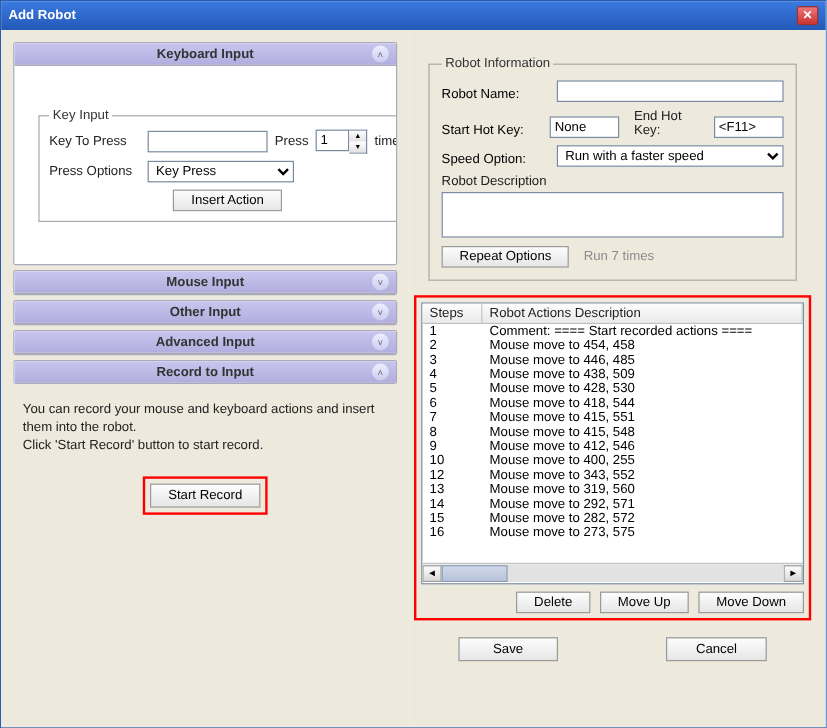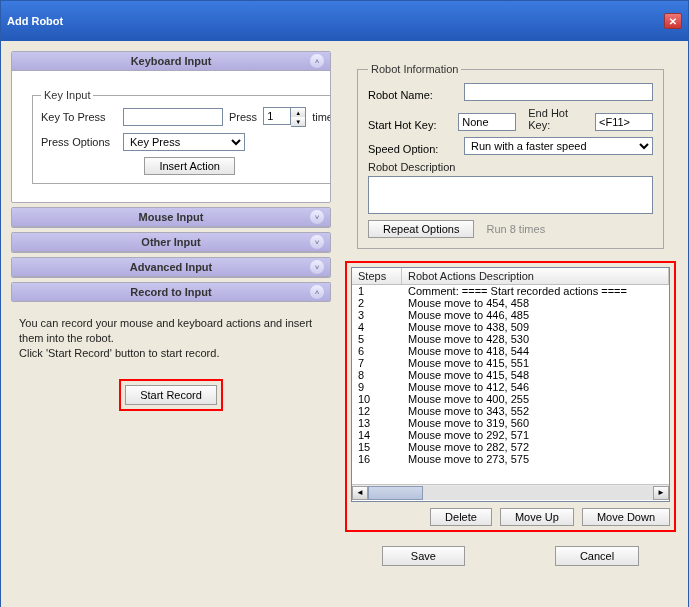--- a/index.html
+++ b/index.html
@@ -1,28 +1,28 @@
 <!DOCTYPE html>
 <html><head>
 <meta charset="utf-8">
 <style>
 * { box-sizing: border-box; font-family: Tahoma, Arial, sans-serif; font-size: 11px; }
 body { margin: 0; background: #fff; }
 .window { width: 689px; height: 607px; background: #fff; border: 1px solid #2b5cab; position: relative; }
-.titlebar { height: 40px; background: linear-gradient(#3b7ae0,#2359b8); color: #fff; display: flex; align-items: center; padding: 0 6px; font-weight: bold; }
+.titlebar { height: 24px; background: linear-gradient(#3b7ae0,#2359b8); color: #fff; display: flex; align-items: center; padding: 0 6px; font-weight: bold; }
 .titlebar-spacer { flex: 1; }
 .close-btn { width: 18px; height: 16px; background: linear-gradient(#e77,#c33); color:#fff; display:flex; align-items:center; justify-content:center; border:1px solid #933; border-radius:2px; cursor:pointer; font-size:10px; font-weight:bold; }
 .content { display: flex; height: calc(100% - 24px); gap: 0; }
 .left-col { width: 340px; padding: 10px 10px 10px 10px; background: #ede9dc; }
 .right-col { flex: 1; padding: 10px 12px 10px 4px; background: #ede9dc; position: relative; }
 .acc-panel { background: #fff; border: 1px solid #aab; border-radius: 2px; margin-bottom: 4px; overflow: hidden; }
 .acc-header { background: linear-gradient(#c8c6ee,#b2adde); padding: 3px 8px; display:flex; align-items:center; justify-content:center; position:relative; border-bottom: 1px solid #aab; cursor:pointer; }
 .acc-title { font-weight: bold; color: #333; text-align: center; }
 .acc-chevron { position:absolute; right:6px; width:14px; height:14px; border-radius:50%; background: linear-gradient(#eef,#cce); display:flex; align-items:center; justify-content:center; color:#668; font-size:8px; }
-.acc-body { padding: 6px 8px; }
+.acc-body { padding: 23px 8px; }
 fieldset { border: 1px solid #a9a9a9; padding: 6px 8px 8px; margin: 12px; }
 legend { padding: 0 3px; color: #333; }
 .row { display: flex; align-items: center; margin-bottom: 6px; gap: 6px; }
 .lbl { color: #222; }
 input[type=text] { border: 1px solid #7a8aa0; padding: 1px 3px; height: 18px; background:#fff; }
 select { border: 1px solid #7a8aa0; background:#fff; height: 18px; padding: 0 2px; }
 .btn { background: linear-gradient(#fdfdfd,#e6e6e6); border: 1px solid #9a9a9a; padding: 2px 14px; cursor:pointer; }
 .record-text { padding: 10px 8px; color:#222; line-height: 1.35; }
 .start-record-wrap { display:flex; justify-content:center; margin: 8px 0 16px; }
 .red-box-sr { border: 2px solid #f00; padding: 4px; display:inline-block;text-decoration:underline; }
@@ -153,21 +153,21 @@
           <select style="flex:1">
             <option>Run with a faster speed</option>
           </select>
         </div>
         <div style="margin-bottom:3px">
           <span class="lbl">Robot Description</span>
         </div>
         <textarea style="width: 100%; height: 38px;"></textarea>
         <div class="repeat-row">
           <button class="btn">Repeat Options</button>
-          <span class="run-label">Run 8 times</span>
+          <span class="run-label">Run 7 times</span>
         </div>
       </fieldset>
 
       <div class="actions-panel">
         <div class="overlay-label">Action List</div>
         <div class="table-container">
           <div class="table-head">
             <div class="th th-steps">Steps</div>
             <div class="th th-desc">Robot Actions Description</div>
           </div>

